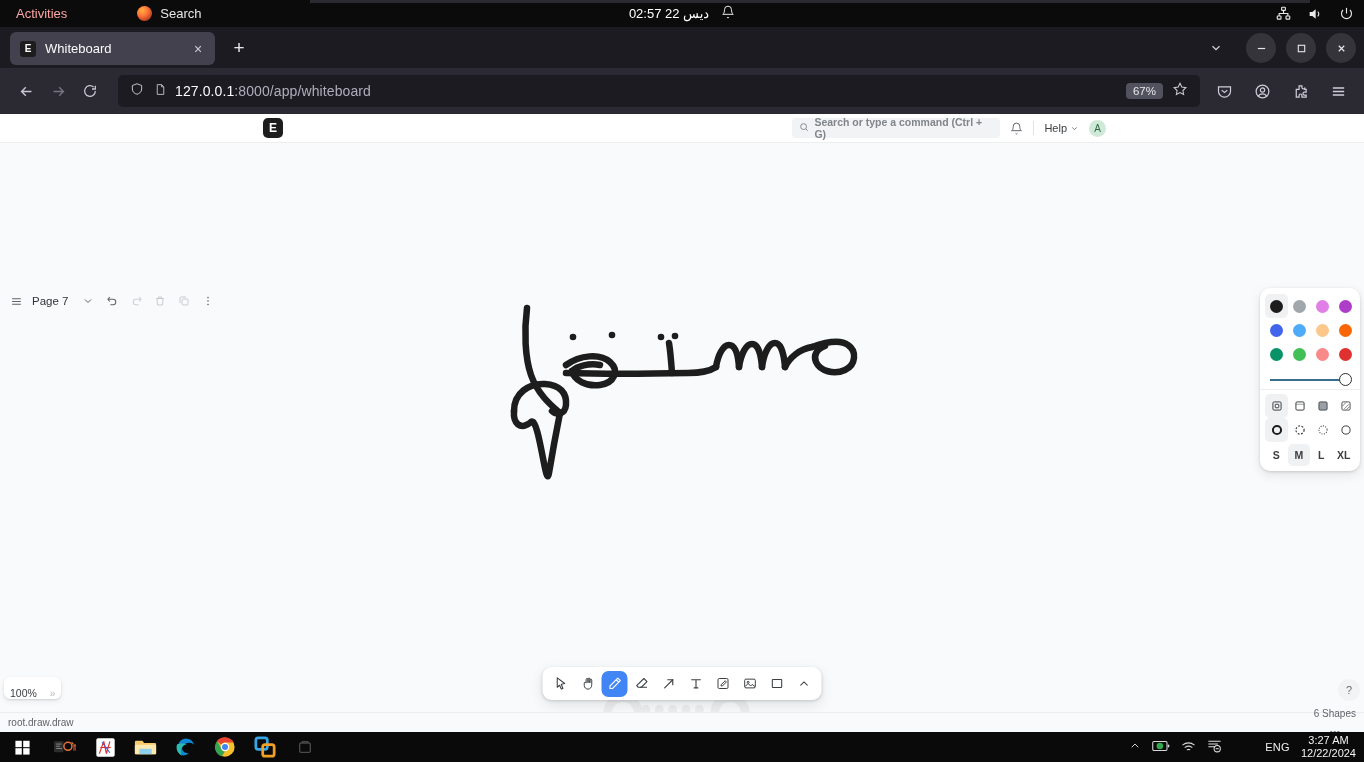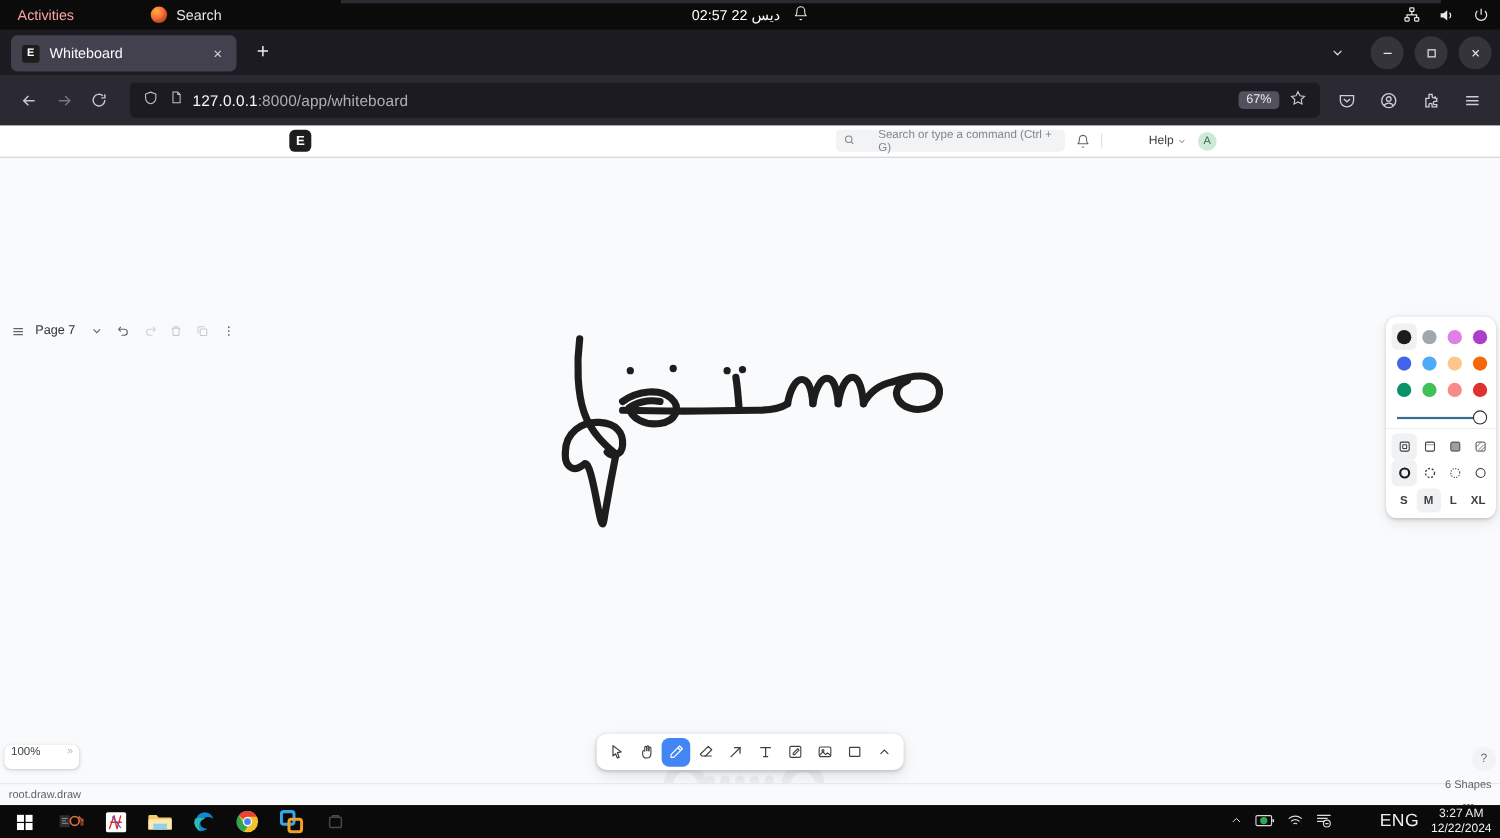--- a/index.html
+++ b/index.html
@@ -111,26 +111,26 @@
     position: absolute; left: 263px;
     width: 20px; height: 20px; border-radius: 5px; background: #1d1d1d;
     display: flex; align-items: center; justify-content: center;
     color: #fff; font-size: 12px; font-weight: bold; line-height: 1;
   }
   .header-right {
     position: absolute; right: 258px; display: flex; align-items: center; gap: 10px;
   }
   .app-search {
     width: 208px; height: 20px; border-radius: 4px; background: #f1f3f4;
-    display: flex; align-items: center; gap: 21px; padding: 0 7px;
-    color: #80868b; font-size: 10.5px;
+    display: flex; align-items: center; gap: 5px; padding: 0 7px;
+    color: #80868b; font-size: 10.5px; font-weight: bold;
   }
   .hdr-icon { color: #5f6368; display: flex; align-items: center; }
   .hdr-divider { width: 1px; height: 14px; background: #e0e2e4; }
-  .hdr-help { font-size: 11px; color: #3c4043; display: flex; align-items: center; gap: 3px; margin-left: 32px; }
+  .hdr-help { font-size: 11px; color: #3c4043; display: flex; align-items: center; gap: 3px; }
   .avatar {
     width: 17px; height: 17px; border-radius: 50%; background: #cfe9d8;
     color: #2e6b44; font-size: 10px; display: flex; align-items: center; justify-content: center;
   }
 
   
   .canvas {
     position: absolute; top: 143px; left: 0; width: 1364px; height: 569px;
     background: #f9fafb; overflow: hidden;
   }
@@ -193,21 +193,21 @@
     width: 22px; height: 22px; border-radius: 50%;
     background: #f1f3f4; color: #6b7075;
     display: flex; align-items: center; justify-content: center; font-size: 11px;
   }
 
   
   .zoom-ctl {
     position: absolute; left: 4px; top: 534px;
     height: 22px; background: #ffffff; border-radius: 6px;
     box-shadow: 0 1px 2px rgba(0,0,0,.12), 0 2px 6px rgba(0,0,0,.07);
-    display: flex; align-items: flex-start; padding: 0 6px; gap: 24px;
+    display: flex; align-items: flex-end; padding: 0 6px; gap: 13px;
   }
   .zoom-ctl .val { font-size: 10.5px; color: #3c4043; }
   .zoom-ctl .exp { font-size: 10px; color: #b5babe; }
 
   
   .tool-dock {
     position: absolute; left: 50%; transform: translateX(-50%); top: 524px;
     height: 33px; background: #ffffff; border-radius: 9px;
     box-shadow: 0 1px 3px rgba(0,0,0,.15), 0 5px 14px rgba(0,0,0,.10);
     display: flex; align-items: center; padding: 0 5px; gap: 1px;
@@ -235,21 +235,21 @@
   }
   .tb-start {
     width: 44px; height: 30px; display: flex; align-items: center; justify-content: center;
   }
   .tb-items { display: flex; align-items: center; gap: 6px; padding-left: 4px; }
   .tb-item { width: 34px; height: 30px; display: flex; align-items: center; justify-content: center; }
   .tray {
     margin-left: auto; display: flex; align-items: center; gap: 11px;
     padding-right: 8px; color: #eaeaea; font-size: 11px;
   }
-  .tray-lang { font-size: 16px; color: #f0f0f0; letter-spacing: .3px; padding-left: 32px; }
+  .tray-lang { font-size: 11px; color: #f0f0f0; letter-spacing: .3px; padding-left: 32px; }
   .tray-clock { text-align: center; line-height: 1.18; font-size: 11px; color: #f2f2f2; }
 </style>
 </head>
 <body>
 
 <div class="screen">
 
   <div class="gnome-bar">
     <div class="gnome-accent"></div>
     <div class="gnome-activities">Activities</div>

